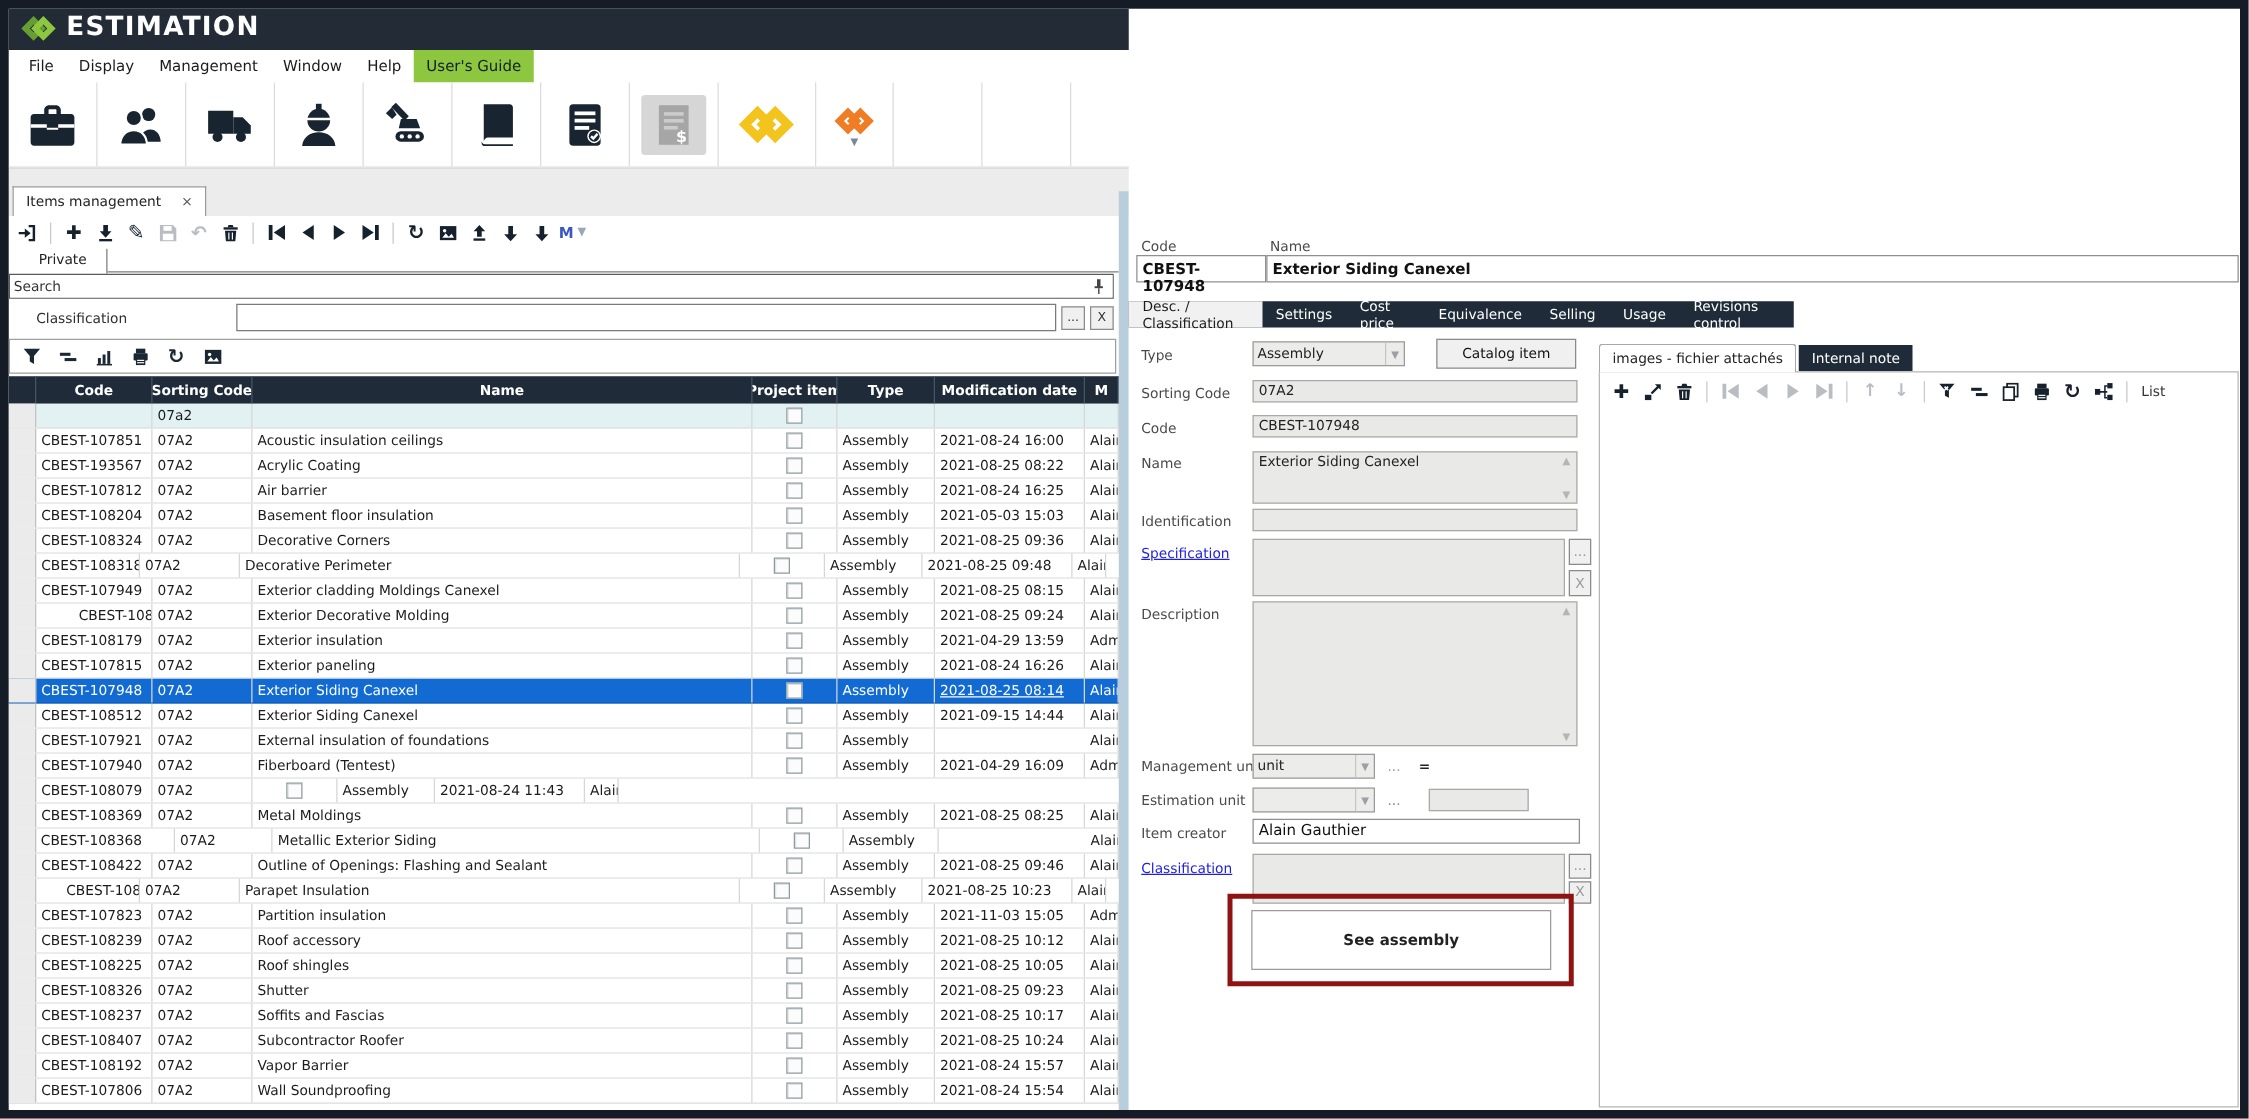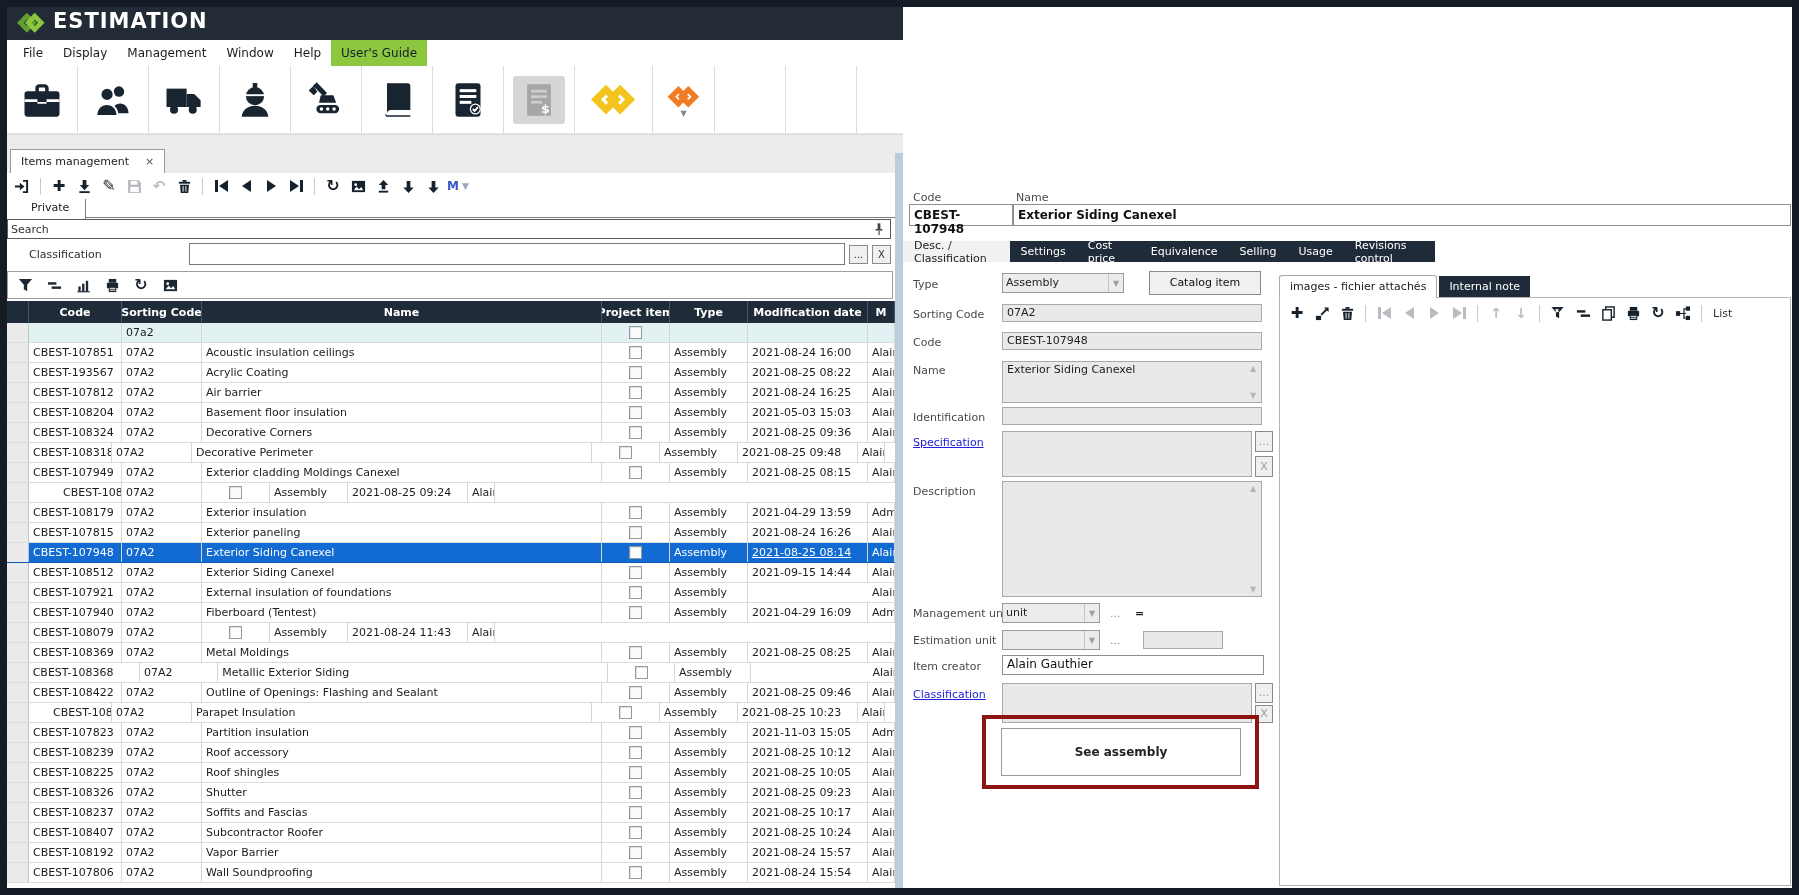--- a/index.html
+++ b/index.html
@@ -518,20 +518,21 @@
           <span class="cb"></span>
         </div>
         <div class="c" style="width: 78px;">Assembly</div>
         <div class="c" style="width: 120px;">2021-08-25 08:15</div>
         <div class="c" style="width: 27px;">Alain</div>
       </div>
       <div class="row">
         <div class="c selcol" style="width: 22px;"></div>
         <div class="c" style="width: 93px; padding-left: 34px;">CBEST-108328</div>
         <div class="c" style="width: 80px;">07A2</div>
+        <div class="c" style="width: 400px;">Exterior Decorative Molding</div>
         <div class="c" style="width: 68px; justify-content: center;">
           <span class="cb"></span>
         </div>
         <div class="c" style="width: 78px;">Assembly</div>
         <div class="c" style="width: 120px;">2021-08-25 09:24</div>
         <div class="c" style="width: 27px;">Alain</div>
       </div>
       <div class="row">
         <div class="c selcol" style="width: 22px;"></div>
         <div class="c" style="width: 93px;">CBEST-108179</div>

